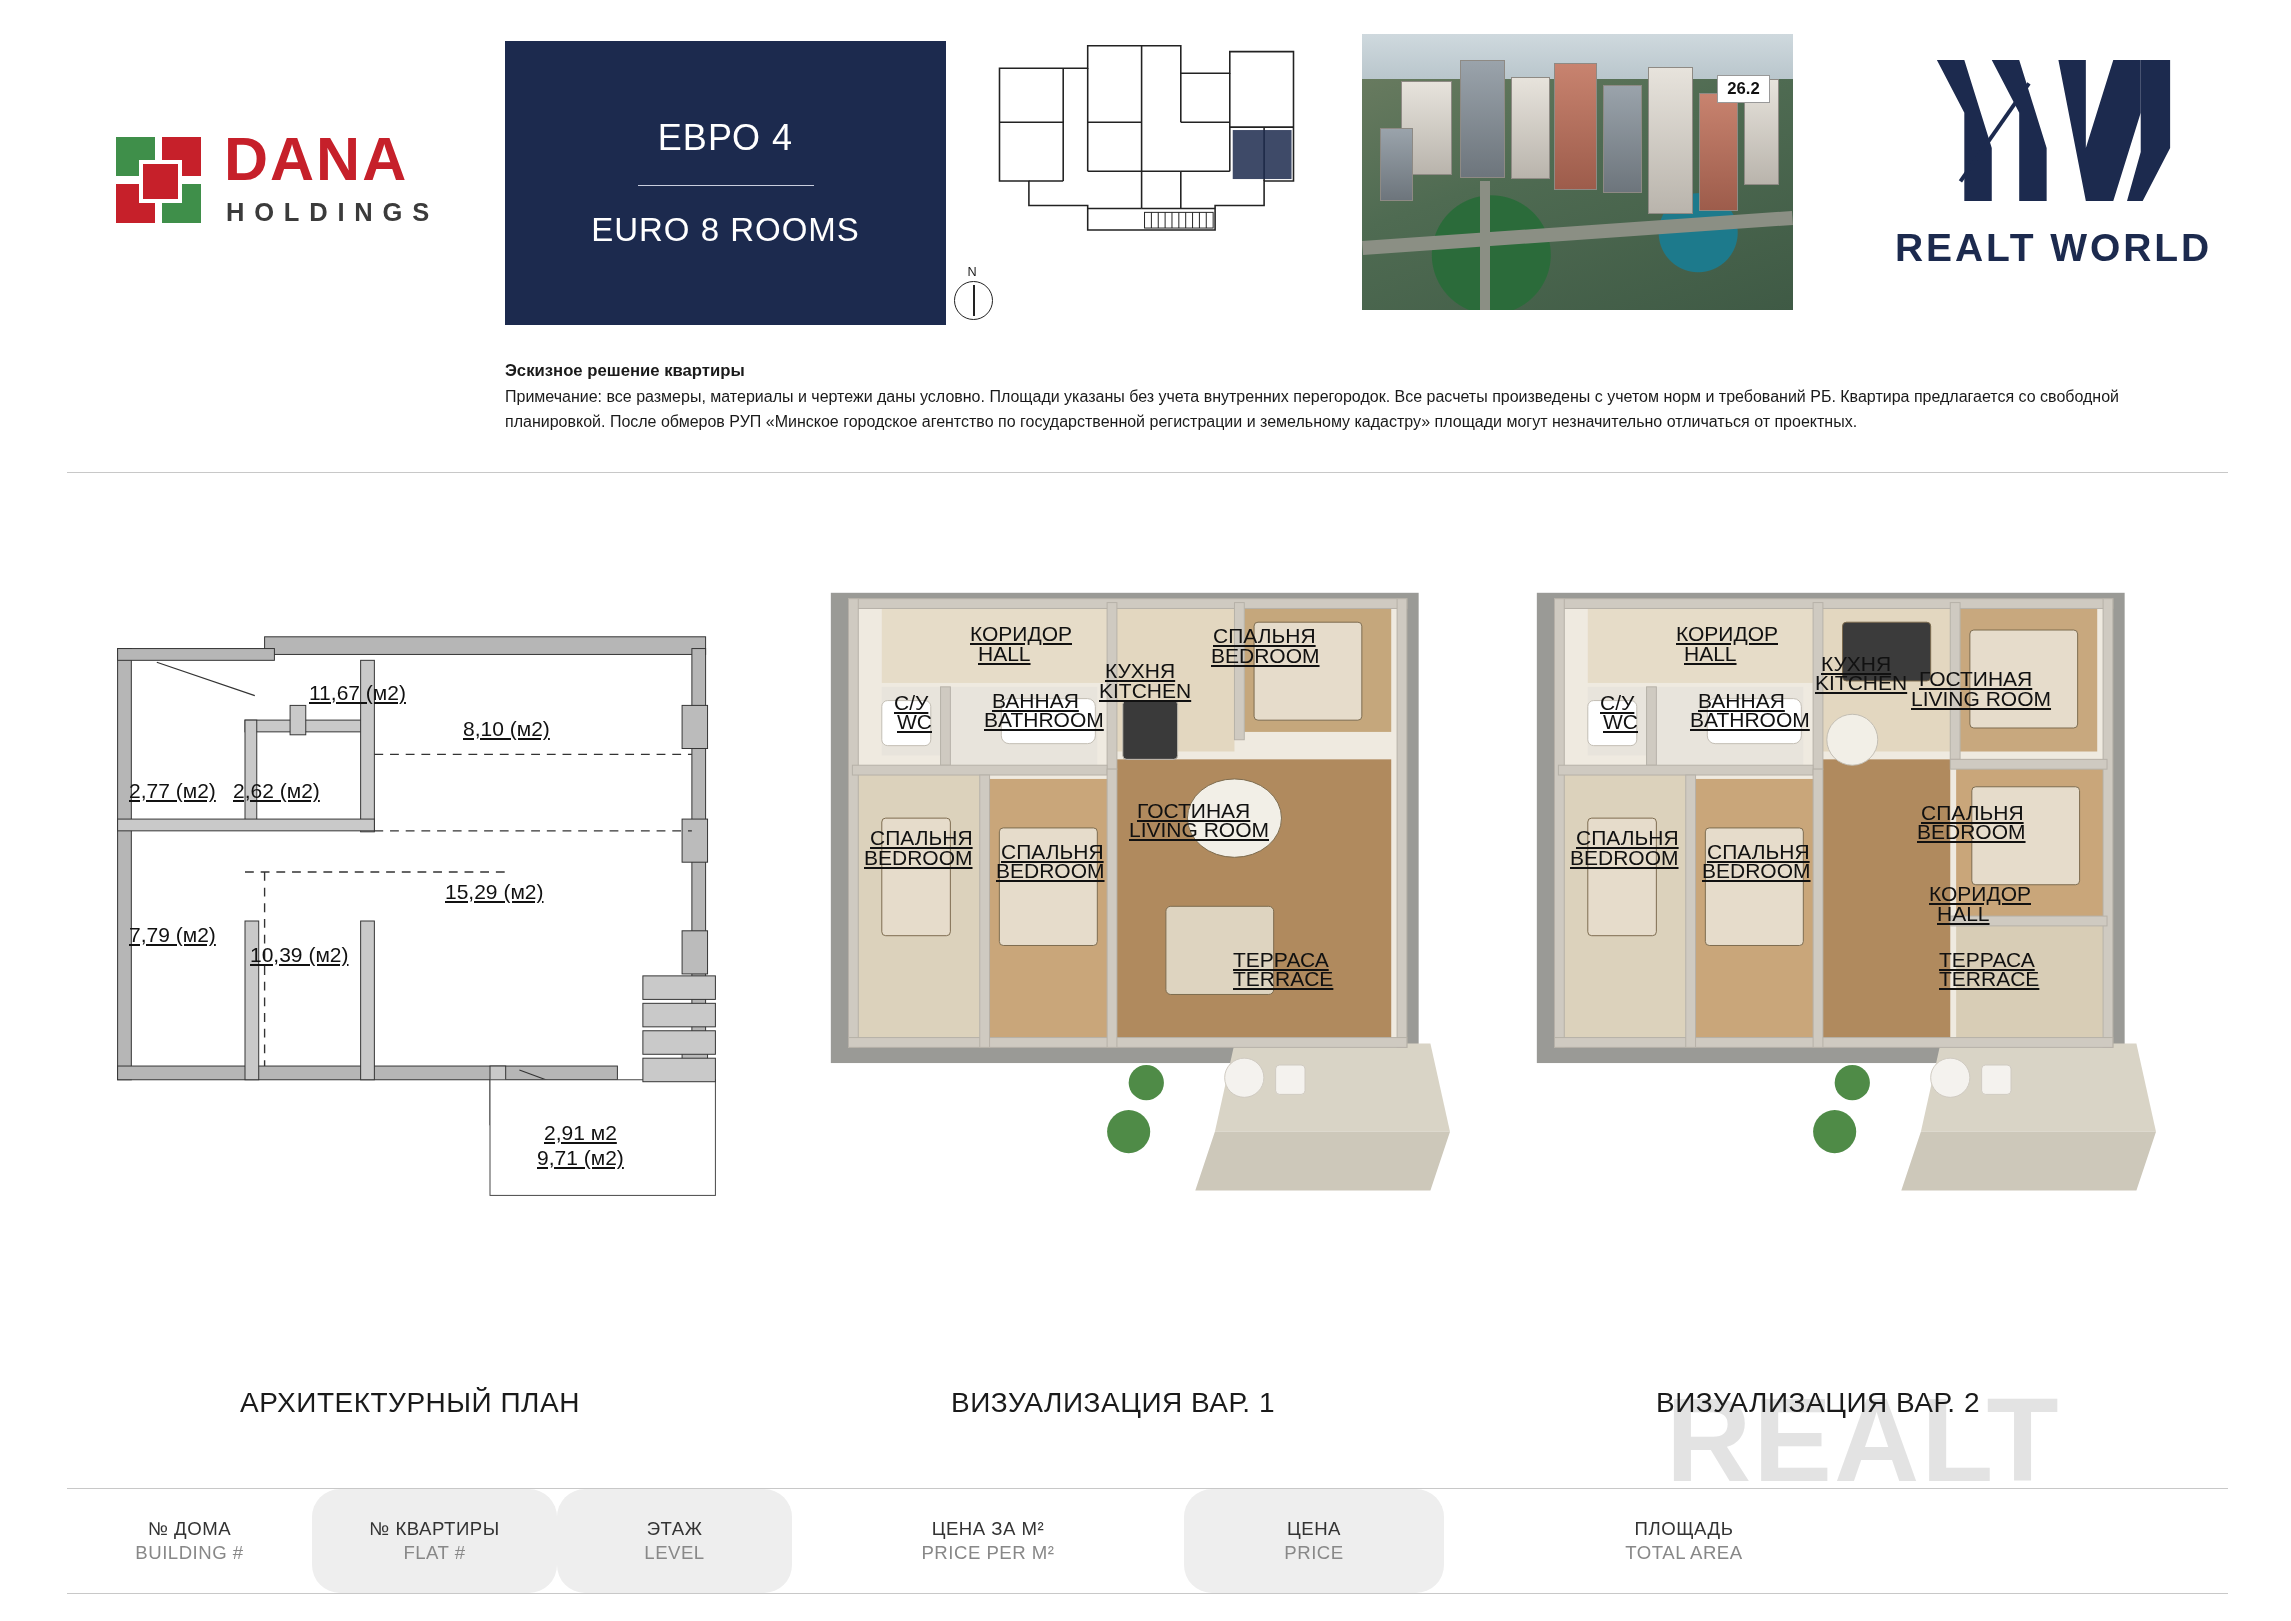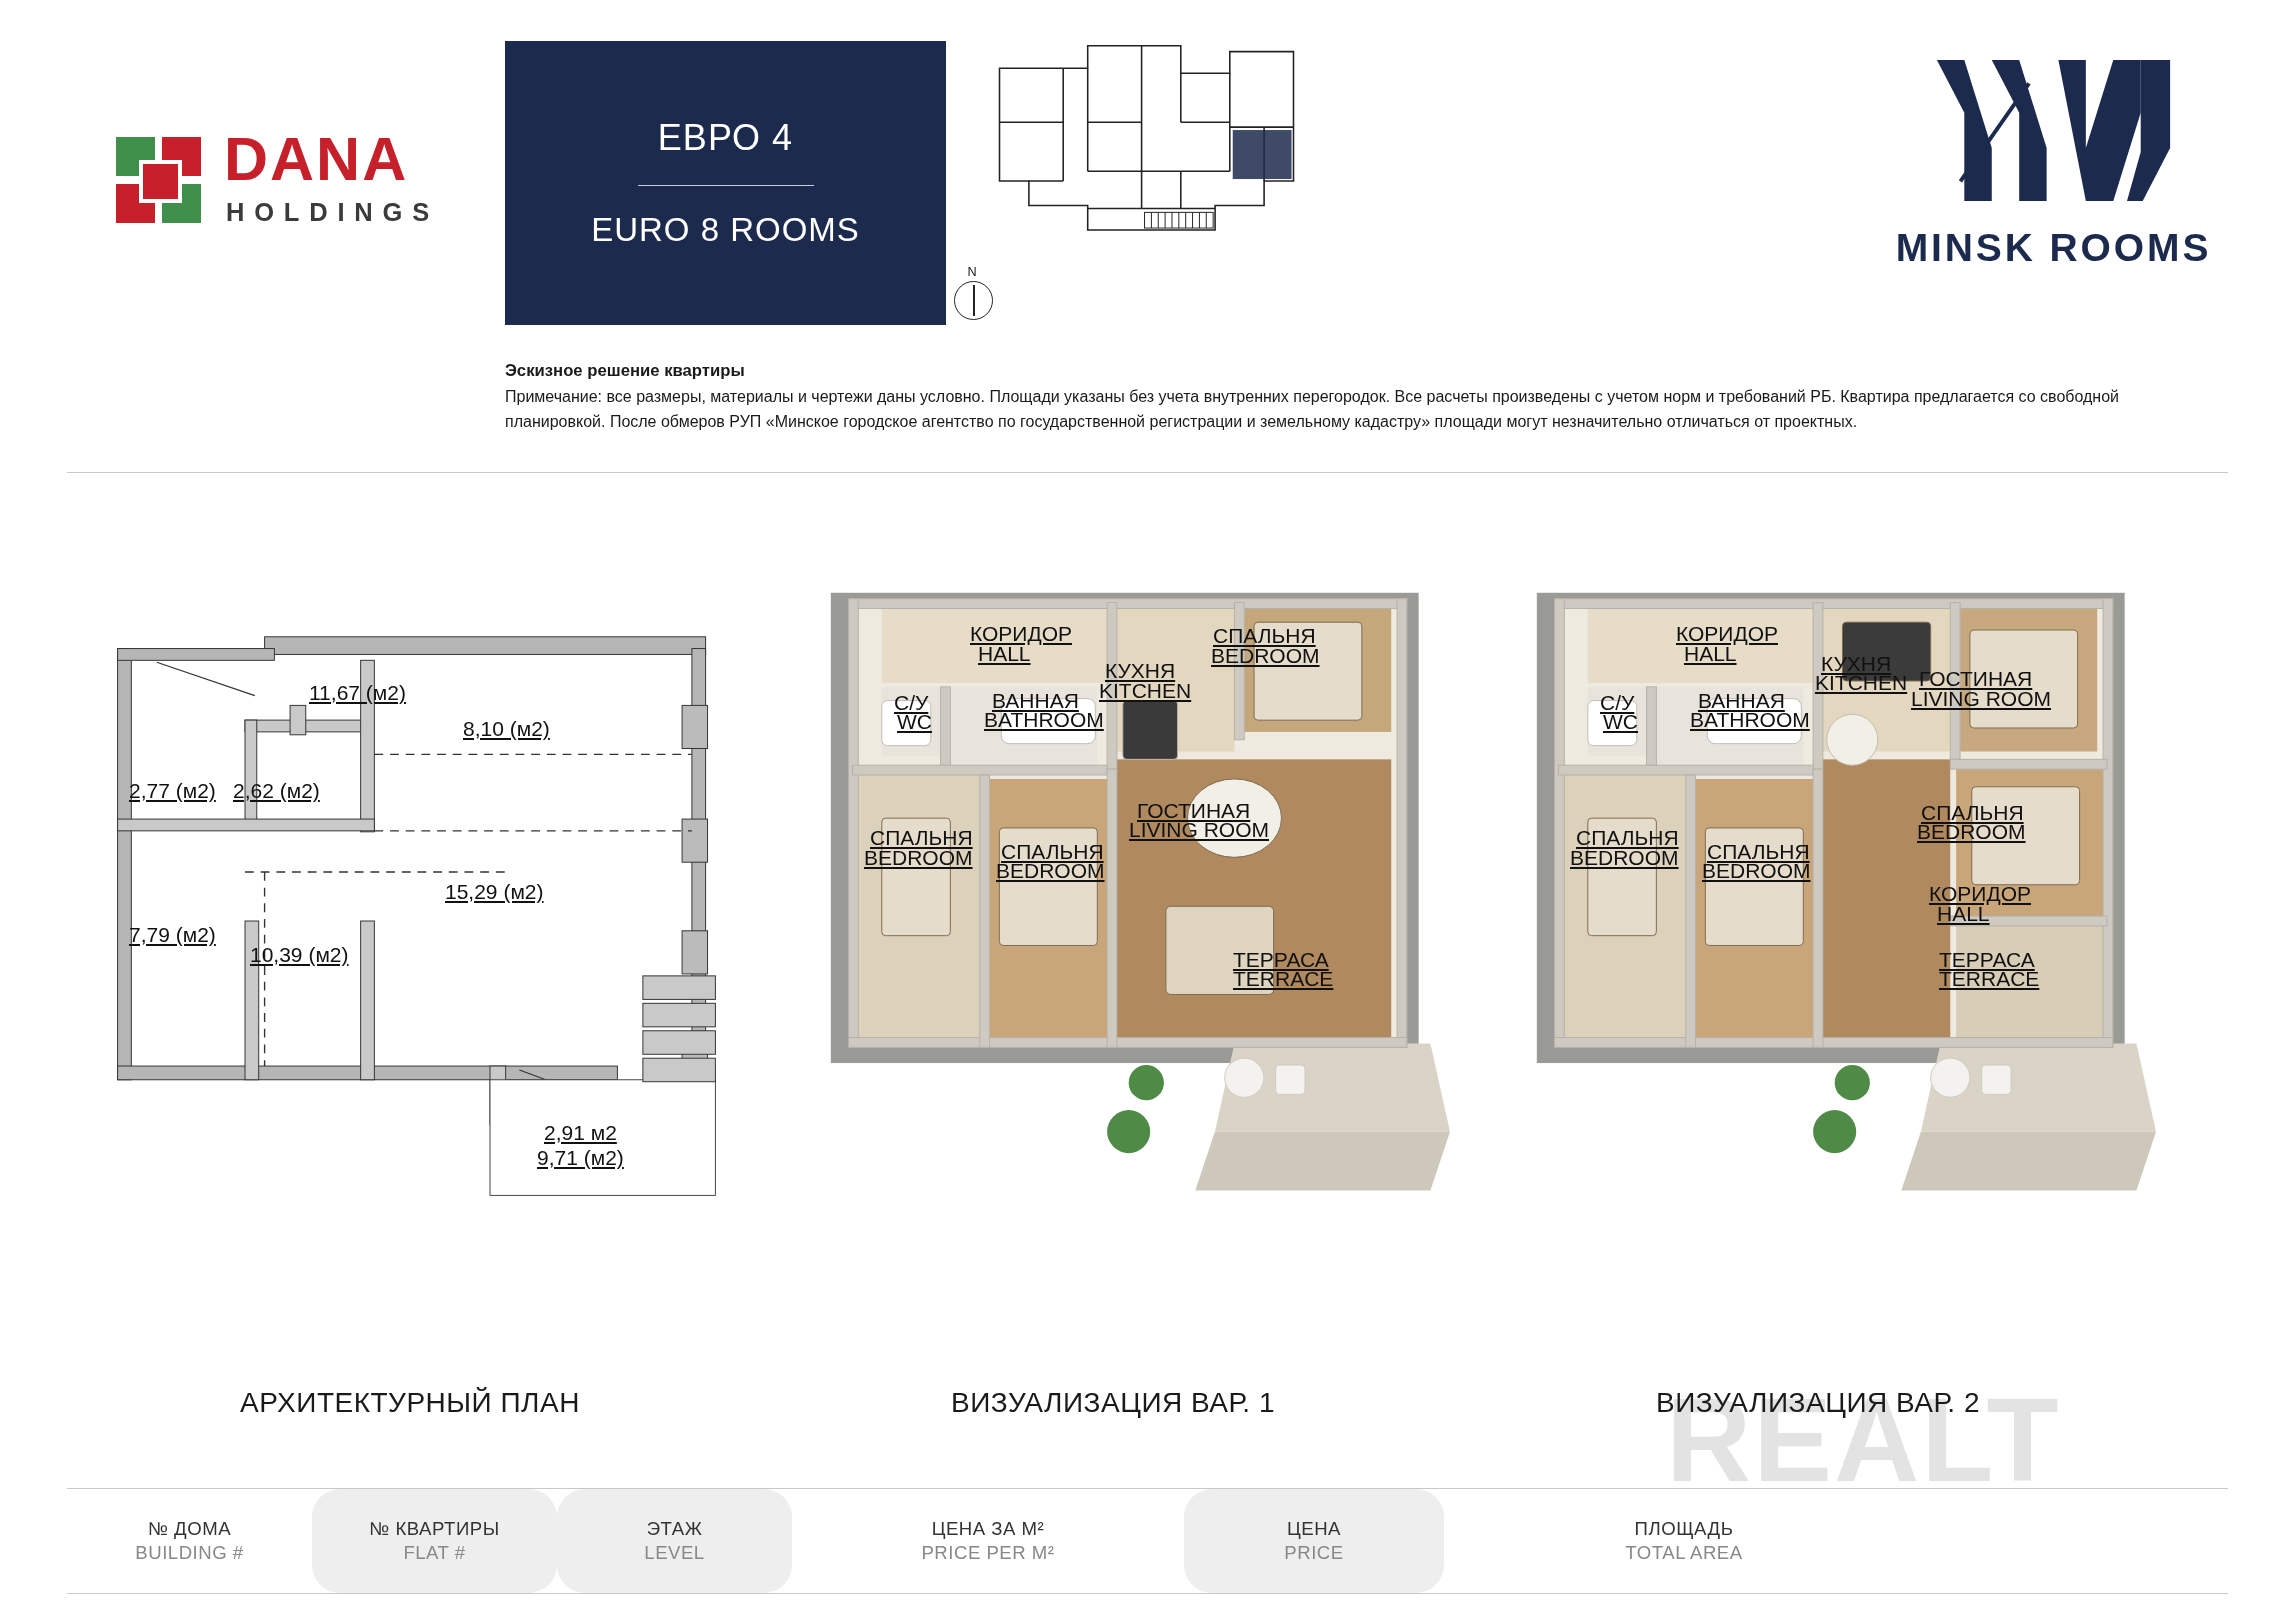--- a/index.html
+++ b/index.html
@@ -166,36 +166,51 @@
         </g>
       </svg>
     </div>
 
     <div class="compass">
       <div class="n">N</div>
       <div class="circ"></div>
       <div class="needle"></div>
     </div>
 
+    <div class="aerial">
+      <div class="sky"></div>
+      <div class="bldg" style="left:39px;top:47px;width:51px;height:94px;"></div>
+      <div class="bldg dark" style="left:98px;top:25.5px;width:45px;height:118px;"></div>
+      <div class="bldg" style="left:149px;top:43px;width:39px;height:102px;"></div>
+      <div class="bldg red" style="left:192px;top:29px;width:43px;height:127px;"></div>
+      <div class="bldg dark" style="left:241px;top:51px;width:39px;height:108px;"></div>
+      <div class="bldg" style="left:286px;top:33px;width:45px;height:147px;"></div>
+      <div class="bldg red" style="left:337px;top:59px;width:39px;height:118px;"></div>
+      <div class="bldg" style="left:382px;top:45px;width:35px;height:106px;"></div>
+      <div class="bldg dark" style="left:17.6px;top:94px;width:33px;height:73px;"></div>
+      <div class="road" style="left:0;top:192px;width:431px;height:13.7px;transform:rotate(-4deg);"></div>
+      <div class="road" style="left:118px;top:147px;width:9.8px;height:129px;"></div>
+      <div class="tag">26.2</div>
+    </div>
 
     <div class="mw-logo">
       <div class="mw-mark">
         <svg width="245" height="147" viewBox="0 0 250 150">
           <g fill="#1c2a4e">
             <polygon points="6,6 34,6 62,96 62,150 34,150 34,60"></polygon>
             <polygon points="62,6 90,6 118,96 118,150 90,150 90,60"></polygon>
             <polygon points="130,6 158,6 158,96 186,6 214,6 214,60 186,150 158,150"></polygon>
             <polygon points="214,6 244,6 244,96 216,150 200,150 214,100"></polygon>
           </g>
           <g stroke="#1c2a4e" stroke-width="4" fill="none">
             <path d="M30,130 L100,30"></path>
           </g>
         </svg>
       </div>
-      <div class="mw-text">MINSK ROOMS</div>
+      <div class="mw-text">REALT WORLD</div>
     </div>
 
     <div class="note">
       <div class="n-title">Эскизное решение квартиры</div>
       <div class="n-body">Примечание: все размеры, материалы и чертежи даны условно. Площади указаны без учета внутренних перегородок. Все расчеты произведены с учетом норм и требований РБ. Квартира предлагается со свободной планировкой. После обмеров РУП «Минское городское агентство по государственной регистрации и земельному кадастру» площади могут незначительно отличаться от проектных.</div>
     </div>
   </div>
 
   <div class="hr-top"></div>
 

